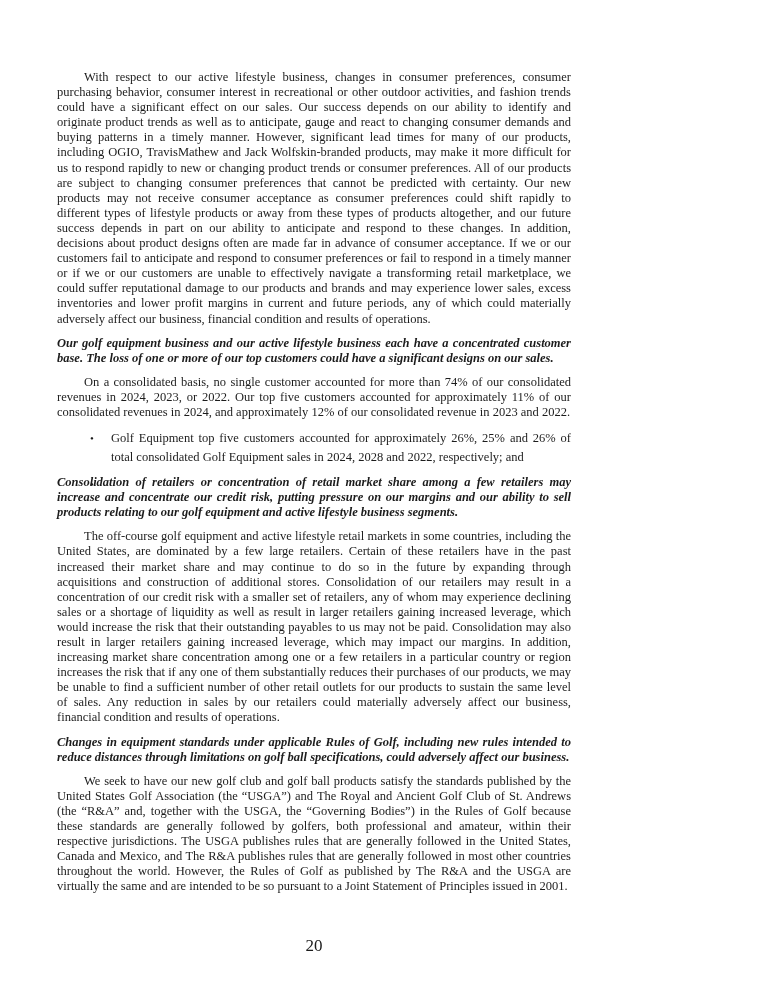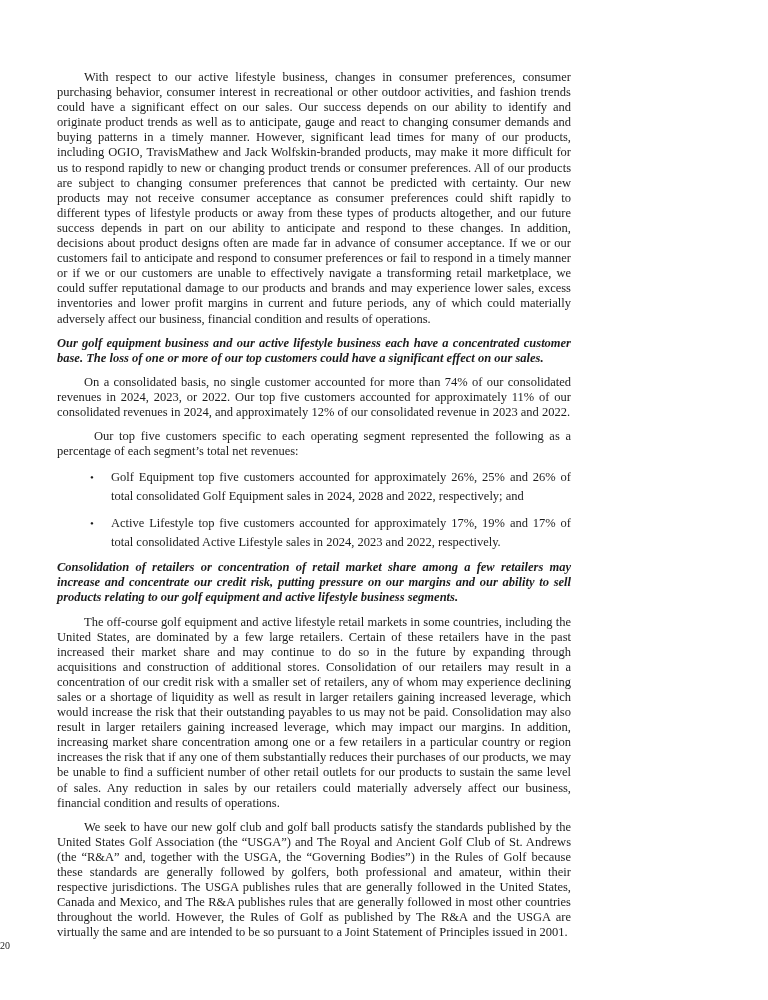--- a/index.html
+++ b/index.html
@@ -51,50 +51,50 @@
     position: absolute;
     left: 33px;
     top: 0;
     font-size: 11px;
   }
   .page-number {
     position: absolute;
     top: 938px;
     left: 0;
     right: 0;
-    font-size: 10px;
+    text-align: center;
+    font-size: 17px;
     color: #1c1c1c;
   }
 </style>
 </head>
 <body>
 
 <div class="page">
 
   <p class="para">With respect to our active lifestyle business, changes in consumer preferences, consumer purchasing behavior, consumer interest in recreational or other outdoor activities, and fashion trends could have a significant effect on our sales. Our success depends on our ability to identify and originate product trends as well as to anticipate, gauge and react to changing consumer demands and buying patterns in a timely manner. However, significant lead times for many of our products, including OGIO, TravisMathew and Jack Wolfskin-branded products, may make it more difficult for us to respond rapidly to new or changing product trends or consumer preferences. All of our products are subject to changing consumer preferences that cannot be predicted with certainty. Our new products may not receive consumer acceptance as consumer preferences could shift rapidly to different types of lifestyle products or away from these types of products altogether, and our future success depends in part on our ability to anticipate and respond to these changes. In addition, decisions about product designs often are made far in advance of consumer acceptance. If we or our customers fail to anticipate and respond to consumer preferences or fail to respond in a timely manner or if we or our customers are unable to effectively navigate a transforming retail marketplace, we could suffer reputational damage to our products and brands and may experience lower sales, excess inventories and lower profit margins in current and future periods, any of which could materially adversely affect our business, financial condition and results of operations.</p>
 
-  <p class="heading">Our golf equipment business and our active lifestyle business each have a concentrated customer base. The loss of one or more of our top customers could have a significant effect on our sales.</p>
+  <p class="heading">Our golf equipment business and our active lifestyle business each have a concentrated customer base. The loss of one or more of our top customers could have a significant designs on our sales.</p>
 
   <p class="para">On a consolidated basis, no single customer accounted for more than 74% of our consolidated revenues in 2024, 2023, or 2022. Our top five customers accounted for approximately 11% of our consolidated revenues in 2024, and approximately 12% of our consolidated revenue in 2023 and 2022.</p>
 
-  <p class="para para-big-indent">Our top five customers specific to each operating segment represented the following as a percentage of each segment’s total net revenues:</p>
 
   <ul class="bullets">
     <li>
       <span class="marker">•</span>
       <span>Golf Equipment top five customers accounted for approximately 26%, 25% and 26% of total consolidated Golf Equipment sales in 2024, 2028 and 2022, respectively; and</span>
     </li>
     <li>
       <span class="marker">•</span>
-      <span>Active Lifestyle top five customers accounted for approximately 17%, 19% and 17% of total consolidated Active Lifestyle sales in 2024, 2023 and 2022, respectively.</span>
     </li>
   </ul>
 
   <p class="heading">Consolidation of retailers or concentration of retail market share among a few retailers may increase and concentrate our credit risk, putting pressure on our margins and our ability to sell products relating to our golf equipment and active lifestyle business segments.</p>
 
   <p class="para">The off-course golf equipment and active lifestyle retail markets in some countries, including the United States, are dominated by a few large retailers. Certain of these retailers have in the past increased their market share and may continue to do so in the future by expanding through acquisitions and construction of additional stores. Consolidation of our retailers may result in a concentration of our credit risk with a smaller set of retailers, any of whom may experience declining sales or a shortage of liquidity as well as result in larger retailers gaining increased leverage, which would increase the risk that their outstanding payables to us may not be paid. Consolidation may also result in larger retailers gaining increased leverage, which may impact our margins. In addition, increasing market share concentration among one or a few retailers in a particular country or region increases the risk that if any one of them substantially reduces their purchases of our products, we may be unable to find a sufficient number of other retail outlets for our products to sustain the same level of sales. Any reduction in sales by our retailers could materially adversely affect our business, financial condition and results of operations.</p>
 
+  <p class="heading">Changes in equipment standards under applicable Rules of Golf, including new rules intended to reduce distances through limitations on golf ball specifications, could adversely affect our business.</p>
 
   <p class="para">We seek to have our new golf club and golf ball products satisfy the standards published by the United States Golf Association (the “USGA”) and The Royal and Ancient Golf Club of St. Andrews (the “R&amp;A” and, together with the USGA, the “Governing Bodies”) in the Rules of Golf because these standards are generally followed by golfers, both professional and amateur, within their respective jurisdictions. The USGA publishes rules that are generally followed in the United States, Canada and Mexico, and The R&amp;A publishes rules that are generally followed in most other countries throughout the world. However, the Rules of Golf as published by The R&amp;A and the USGA are virtually the same and are intended to be so pursuant to a Joint Statement of Principles issued in 2001.</p>
 
   <div class="page-number">20</div>
 
 </div>
 
 </body></html>

